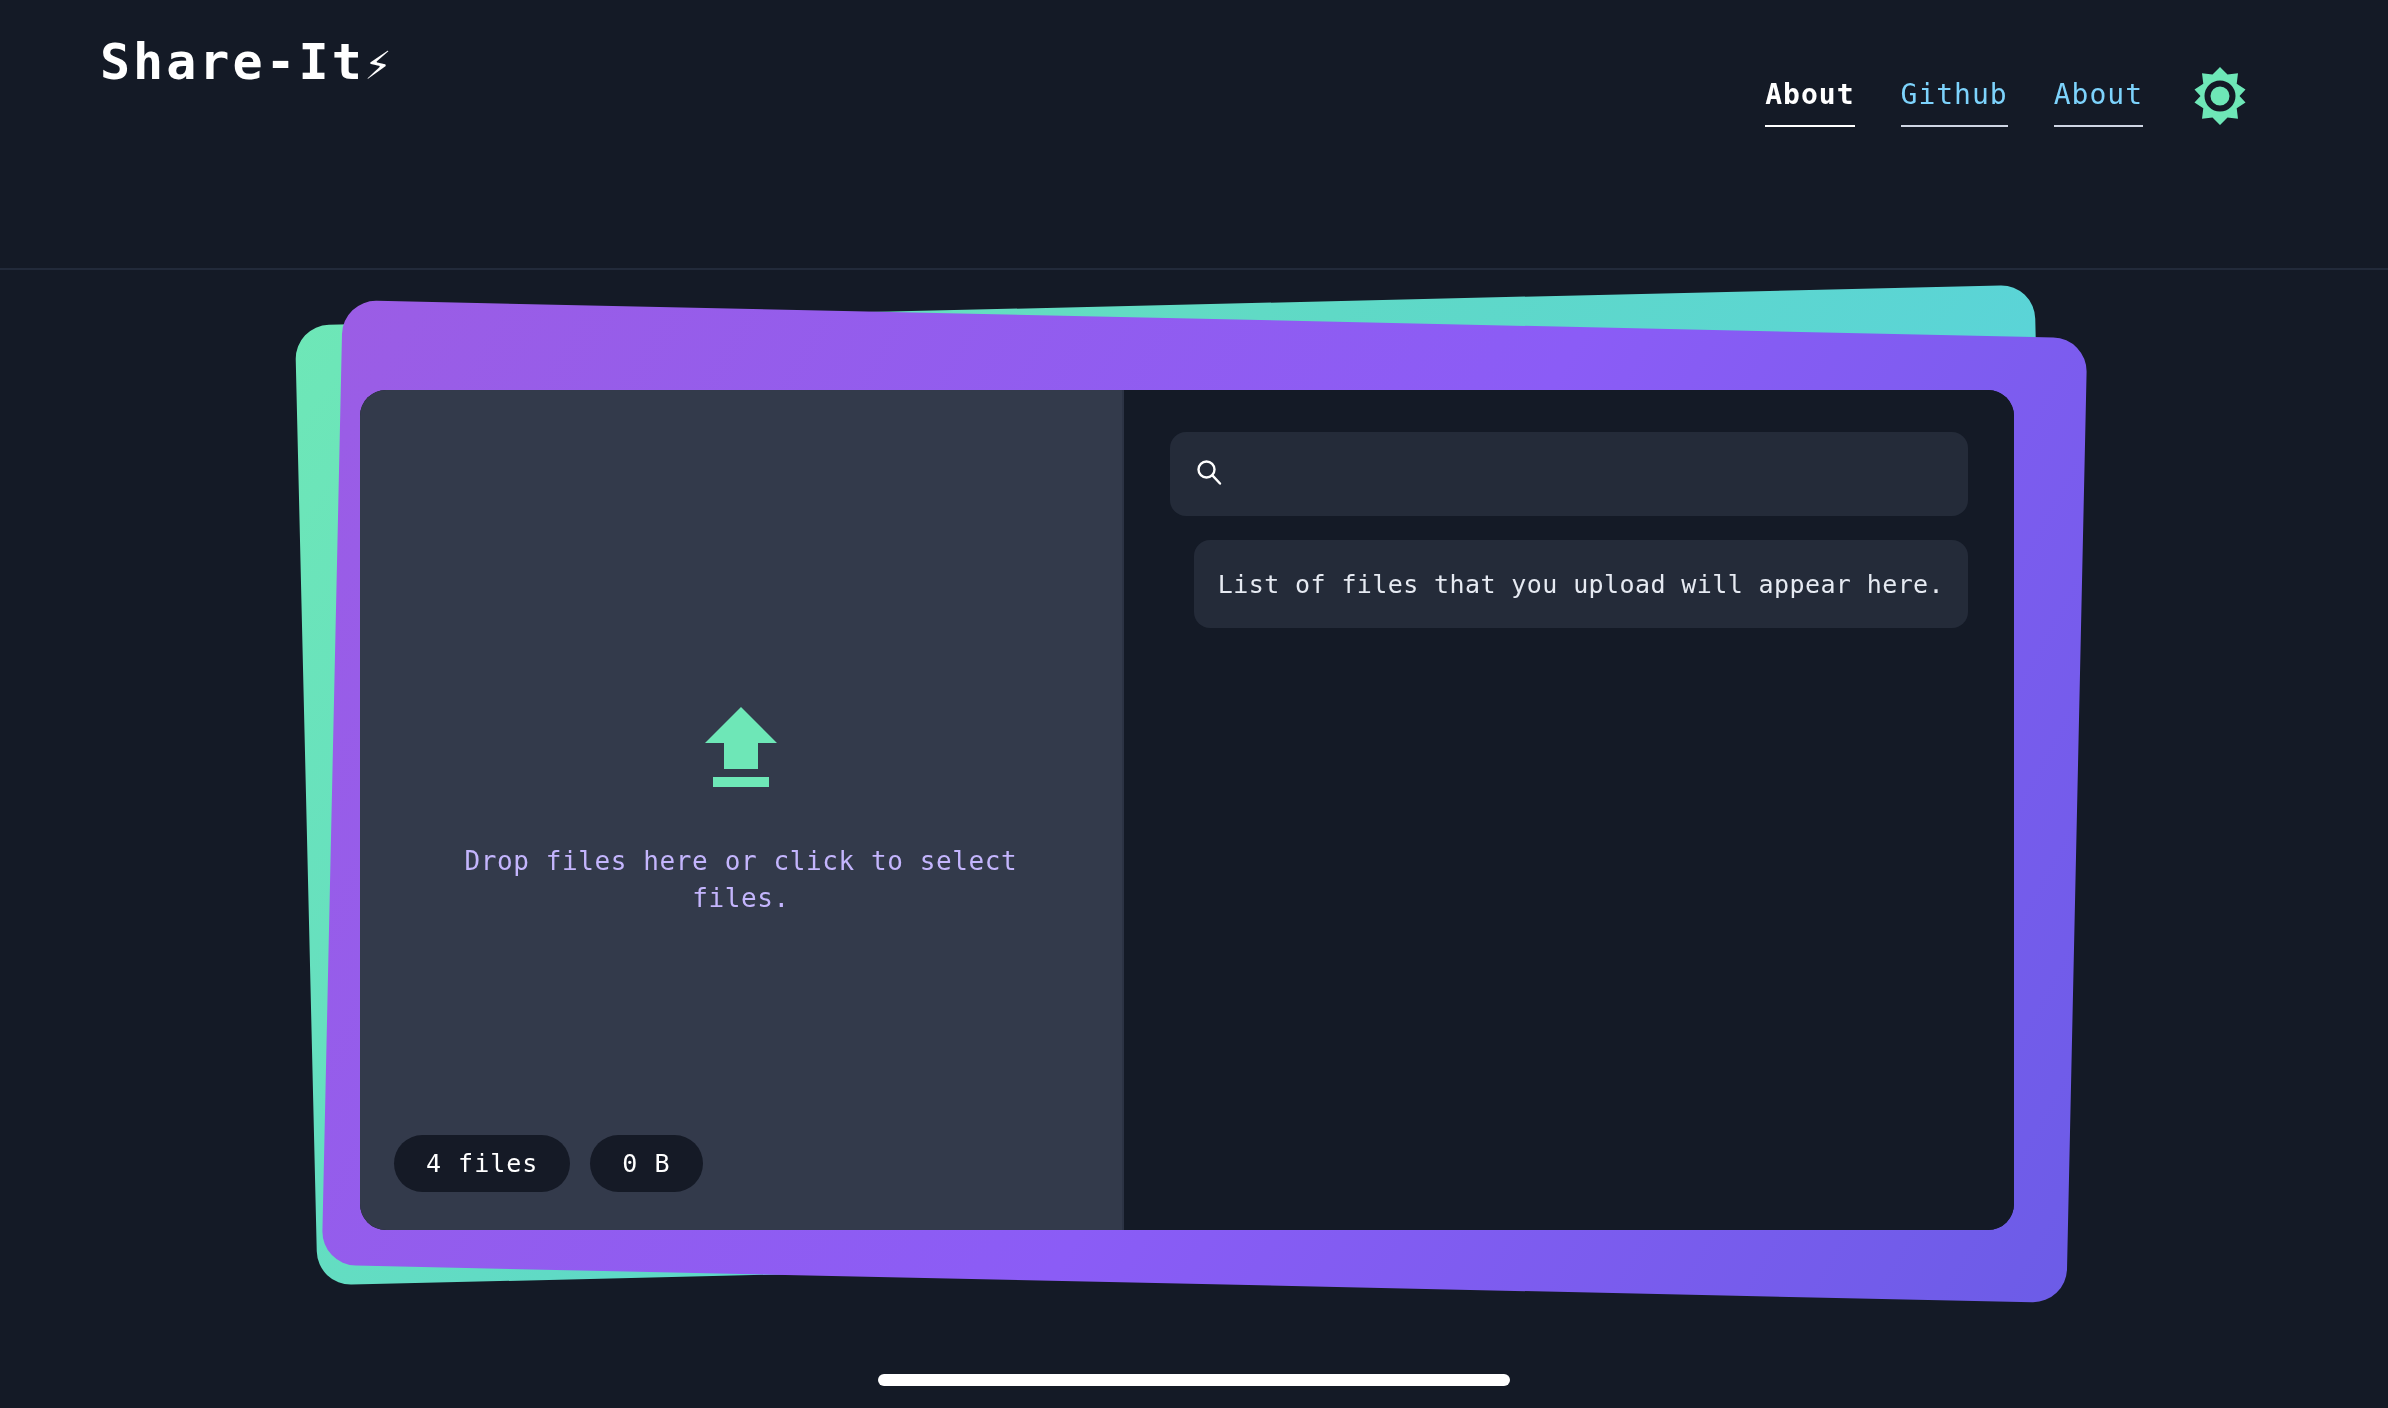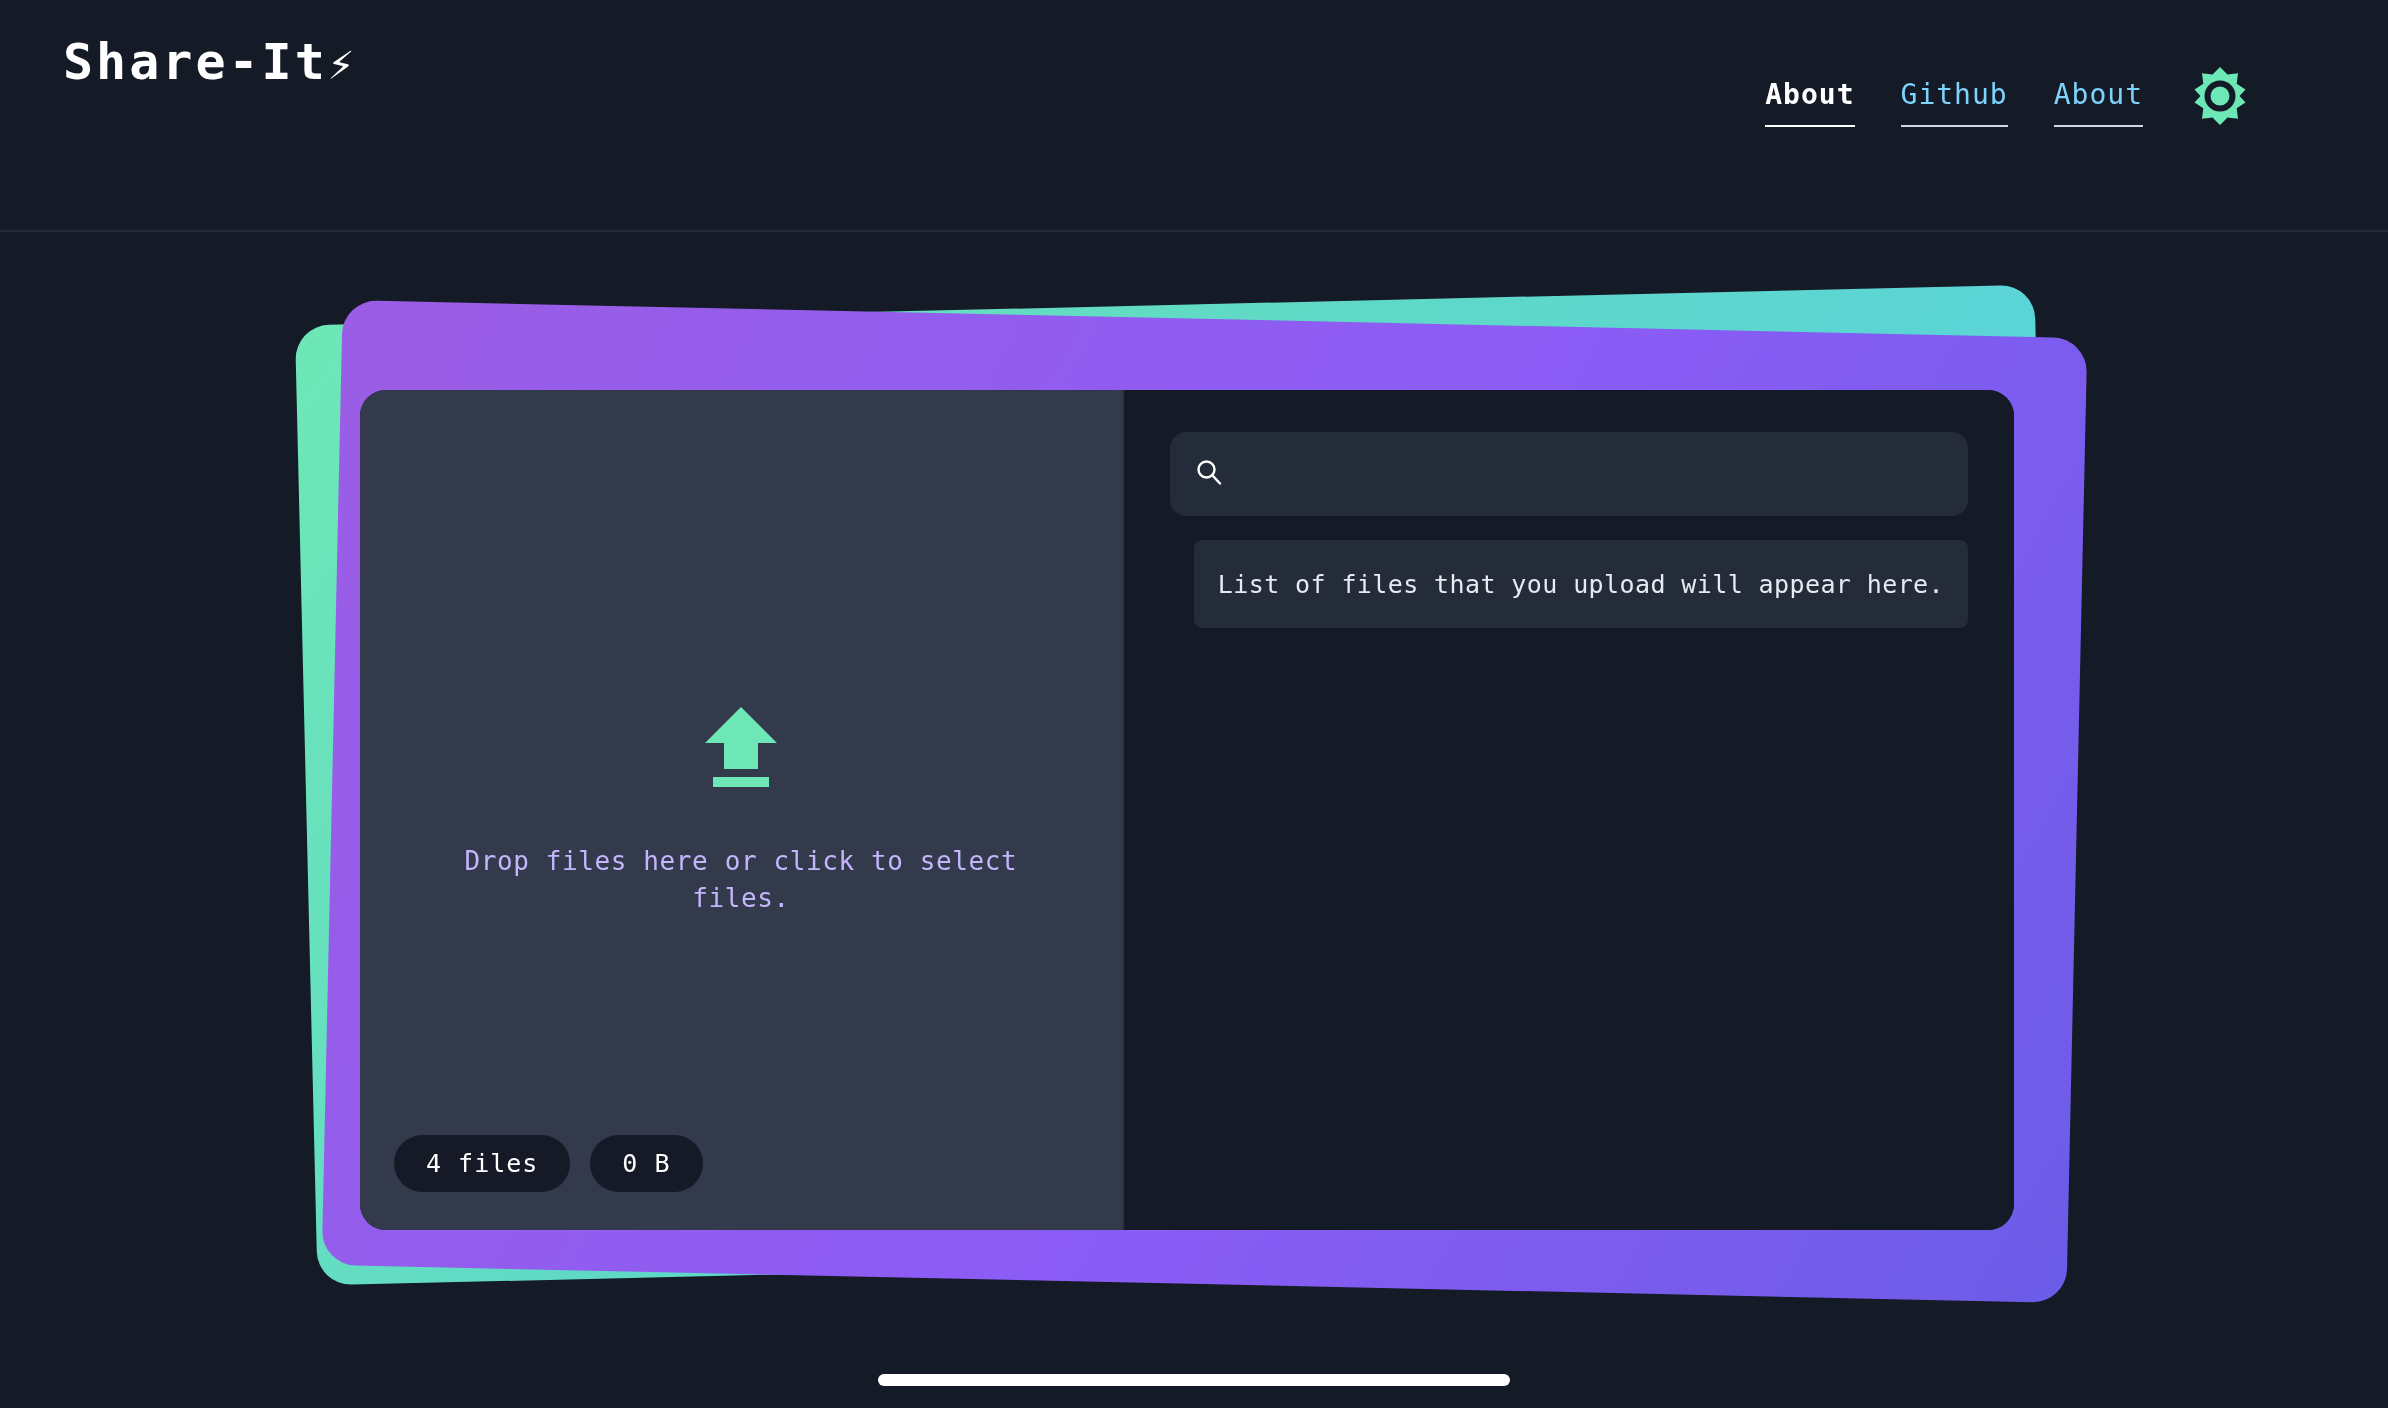--- a/index.html
+++ b/index.html
@@ -15,27 +15,27 @@
     font-family: "DejaVu Sans Mono", "Liberation Mono", monospace;
     color: #e9edf5;
     position: relative;
   }
 
   
   #app-header {
     position: absolute;
     top: 0; left: 0;
     width: 2388px;
-    height: 232px;
+    height: 270px;
     background: #141a26;
     border-bottom: 2px solid #222a3a;
     display: flex;
     align-items: flex-start;
     justify-content: space-between;
-    padding: 36px 52px 0 63px;
+    padding: 36px 52px 0 100px;
   }
 
   .brand-block { display: flex; flex-direction: column; gap: 14px; }
 
   #brand-title {
     font-size: 50px;
     font-weight: 700;
     letter-spacing: 3px;
     color: #ffffff;
     line-height: 1.05;
@@ -207,21 +207,21 @@
     outline: none;
     color: #ffffff;
     font-size: 24px;
     font-family: inherit;
     height: 100%;
   }
   #search-input::placeholder { color: #6d7588; }
 
   #empty-files-notice {
     background: #242b39;
-    border-radius: 8px;
+    border-radius: 16px;
     min-height: 88px;
     display: flex;
     align-items: center;
     justify-content: center;
     padding: 20px 24px;
     margin-left: 24px;
   }
   #empty-files-label {
     font-size: 25px;
     color: #e6eaf2;

